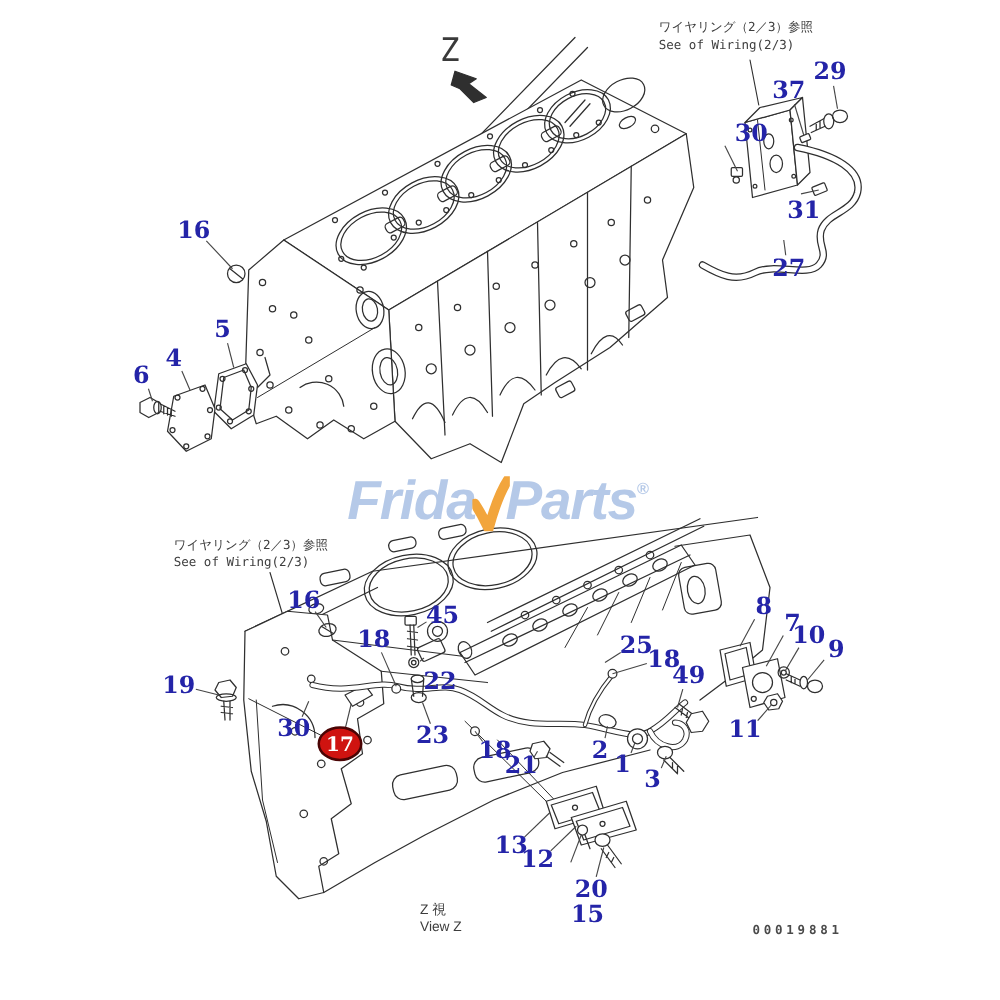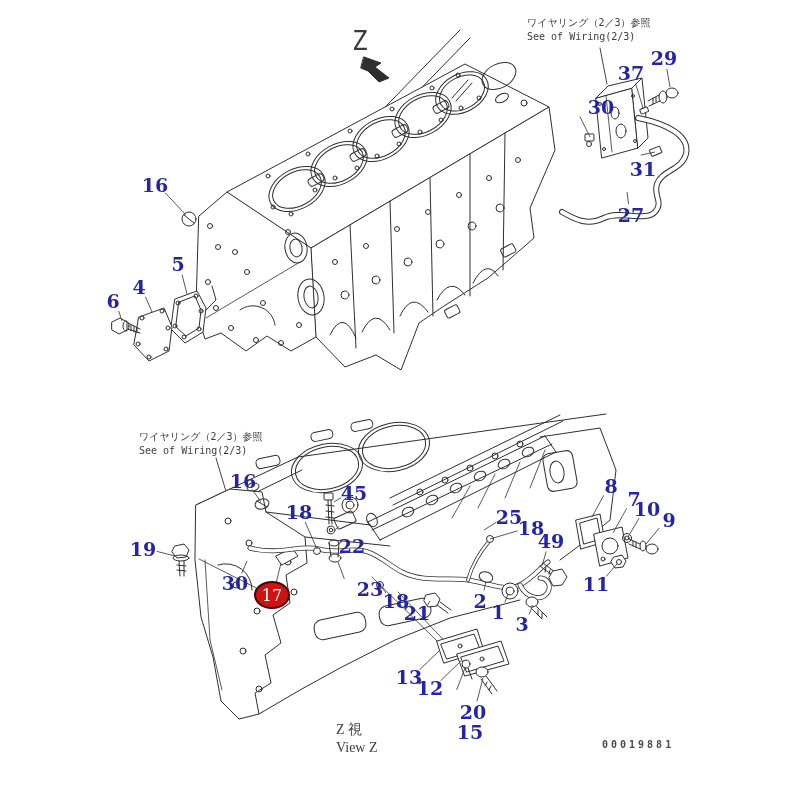--- a/index.html
+++ b/index.html
@@ -5,29 +5,29 @@
   html,body{margin:0;padding:0;background:#fff;}
   #page{position:relative;width:800px;height:800px;background:#ffffff;overflow:hidden;
         font-family:"Liberation Sans",sans-serif;}
   #art,#leader-layer{position:absolute;left:0;top:0;width:800px;height:800px;}
   svg{display:block;}
   .callout{position:absolute;transform:translate(-50%,-50%);
            font-family:"DejaVu Serif",serif;font-weight:700;font-size:19px;
            line-height:1;white-space:nowrap;z-index:6;}
   .badge{position:absolute;transform:translate(-50%,-50%);width:36px;height:28px;
          border-radius:50%;display:flex;align-items:center;justify-content:center;
-         font-family:"DejaVu Serif",serif;font-weight:400;font-size:16px;z-index:7;
+         font-family:"DejaVu Serif",serif;font-weight:700;font-size:16px;z-index:7;
          border:2px solid #4a0404;box-sizing:border-box;}
   .note{position:absolute;font-family:"DejaVu Sans Mono",monospace;font-size:10px;
         color:#3d3d3d;line-height:1.35;z-index:5;white-space:nowrap;}
   .note span{display:block;}
   .viewmark{position:absolute;left:352px;top:26px;font-family:"DejaVu Sans Mono",monospace;
         font-size:26px;color:#3a3a3a;z-index:5;}
-  .footer-view{position:absolute;left:336px;top:721px;font-family:Liberation Serif, serif;
-        font-size:14px;color:#3d3d3d;line-height:1.3;z-index:5;}
+  .footer-view{position:absolute;left:336px;top:721px;font-family:Liberation Sans, sans-serif;
+        font-size:11px;color:#3d3d3d;line-height:1.3;z-index:5;}
   .docnum{position:absolute;left:602px;top:739px;font-family:"DejaVu Sans Mono",monospace;
         font-size:10px;letter-spacing:3px;color:#4a4a4a;z-index:5;font-weight:bold;}
   .watermark{position:absolute;left:398px;top:401px;transform:translate(-50%,-50%);
         font-style:italic;font-weight:700;font-size:44px;letter-spacing:-1px;
         white-space:nowrap;z-index:2;font-family:"Liberation Sans",sans-serif;}
   .wm-reg{font-size:13px;vertical-align:20px;font-style:normal;}
   .wm-check{display:inline-block;vertical-align:-10px;margin:0 -3px;}
 </style>
 </head>
 <body>
@@ -389,20 +389,25 @@
 
   <div class="note" style="left:527px;top:16px;">
     <span>ワイヤリング（2／3）参照</span>
     <span>See of Wiring(2/3)</span>
   </div>
   <div class="note" style="left:139px;top:430px;">
     <span>ワイヤリング（2／3）参照</span>
     <span>See of Wiring(2/3)</span>
   </div>
 
+  <div class="watermark">
+    <span id="wm-prefix" style="color: rgb(181, 201, 232);">Frida</span><span class="wm-check"><svg width="30" height="44" viewBox="0 0 30 44">
+          <path d="M2,22 C8,31 11,38 13,42 C17,27 23,11 29,2" stroke="#f2a53c" stroke-width="8" fill="none" stroke-linecap="round"></path>
+        </svg></span><span id="wm-suffix" style="color: rgb(181, 201, 232);">Parts</span><span class="wm-reg" id="wm-reg" style="color: rgb(181, 201, 232);">®</span>
+  </div>
 
   <div class="footer-view">
     <span style="display:block;">Z  視</span>
     <span style="display:block;">View Z</span>
   </div>
   <div class="docnum">00019881</div>
 
 <div class="callout" style="left: 155px; top: 185px; color: rgb(36, 36, 168);">16</div>
     <div class="callout" style="left: 178px; top: 264px; color: rgb(36, 36, 168);">5</div>
     <div class="callout" style="left: 139px; top: 287px; color: rgb(36, 36, 168);">4</div>
@@ -411,21 +416,21 @@
     <div class="callout" style="left: 631px; top: 73px; color: rgb(36, 36, 168);">37</div>
     <div class="callout" style="left: 573px; top: 107px; color: rgb(36, 36, 168); margin-left: 28px;">30</div>
     <div class="callout" style="left: 643px; top: 157px; color: rgb(36, 36, 168); margin-top: 12px;">31</div>
     <div class="callout" style="left: 631px; top: 215px; color: rgb(36, 36, 168);">27</div>
     <div class="callout" style="left: 243px; top: 481px; color: rgb(36, 36, 168);">16</div>
     <div class="callout" style="left: 354px; top: 493px; color: rgb(36, 36, 168);">45</div>
     <div class="callout" style="left: 299px; top: 512px; color: rgb(36, 36, 168);">18</div>
     <div class="callout" style="left: 352px; top: 546px; color: rgb(36, 36, 168);">22</div>
     <div class="callout" style="left: 143px; top: 549px; color: rgb(36, 36, 168);">19</div>
     <div class="callout" style="left: 235px; top: 583px; color: rgb(36, 36, 168);">30</div>
-    <div class="callout" style="left: 370px; top: 589px; color: rgb(36, 36, 168);">23</div>
+    <div class="callout" style="left: 346px; top: 589px; color: rgb(36, 36, 168);">23</div>
     <div class="callout" style="left: 509px; top: 517px; color: rgb(36, 36, 168);">25</div>
     <div class="callout" style="left: 531px; top: 528px; color: rgb(36, 36, 168);">18</div>
     <div class="callout" style="left: 551px; top: 541px; color: rgb(36, 36, 168);">49</div>
     <div class="callout" style="left: 611px; top: 486px; color: rgb(36, 36, 168);">8</div>
     <div class="callout" style="left: 634px; top: 499px; color: rgb(36, 36, 168);">7</div>
     <div class="callout" style="left: 647px; top: 509px; color: rgb(36, 36, 168);">10</div>
     <div class="callout" style="left: 669px; top: 520px; color: rgb(36, 36, 168);">9</div>
     <div class="callout" style="left: 596px; top: 584px; color: rgb(36, 36, 168);">11</div>
     <div class="callout" style="left: 396px; top: 601px; color: rgb(36, 36, 168);">18</div>
     <div class="callout" style="left: 417px; top: 613px; color: rgb(36, 36, 168);">21</div>

